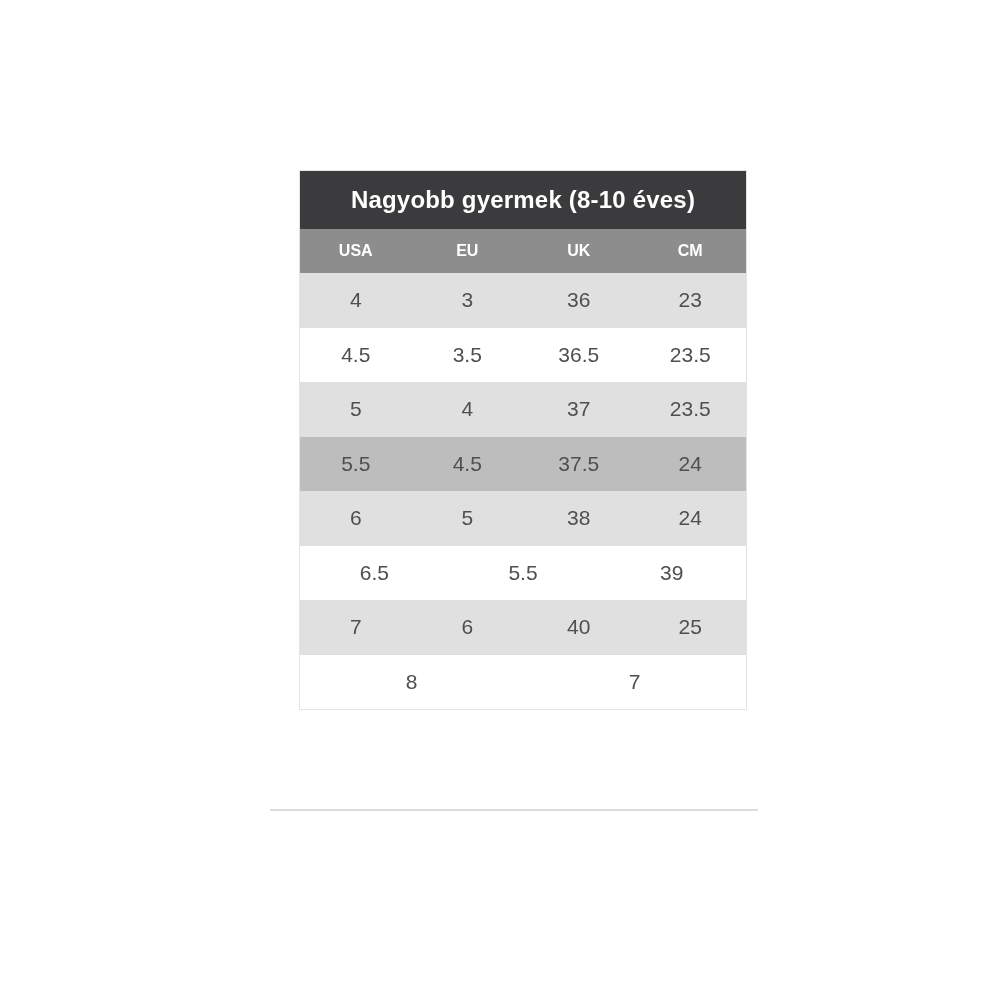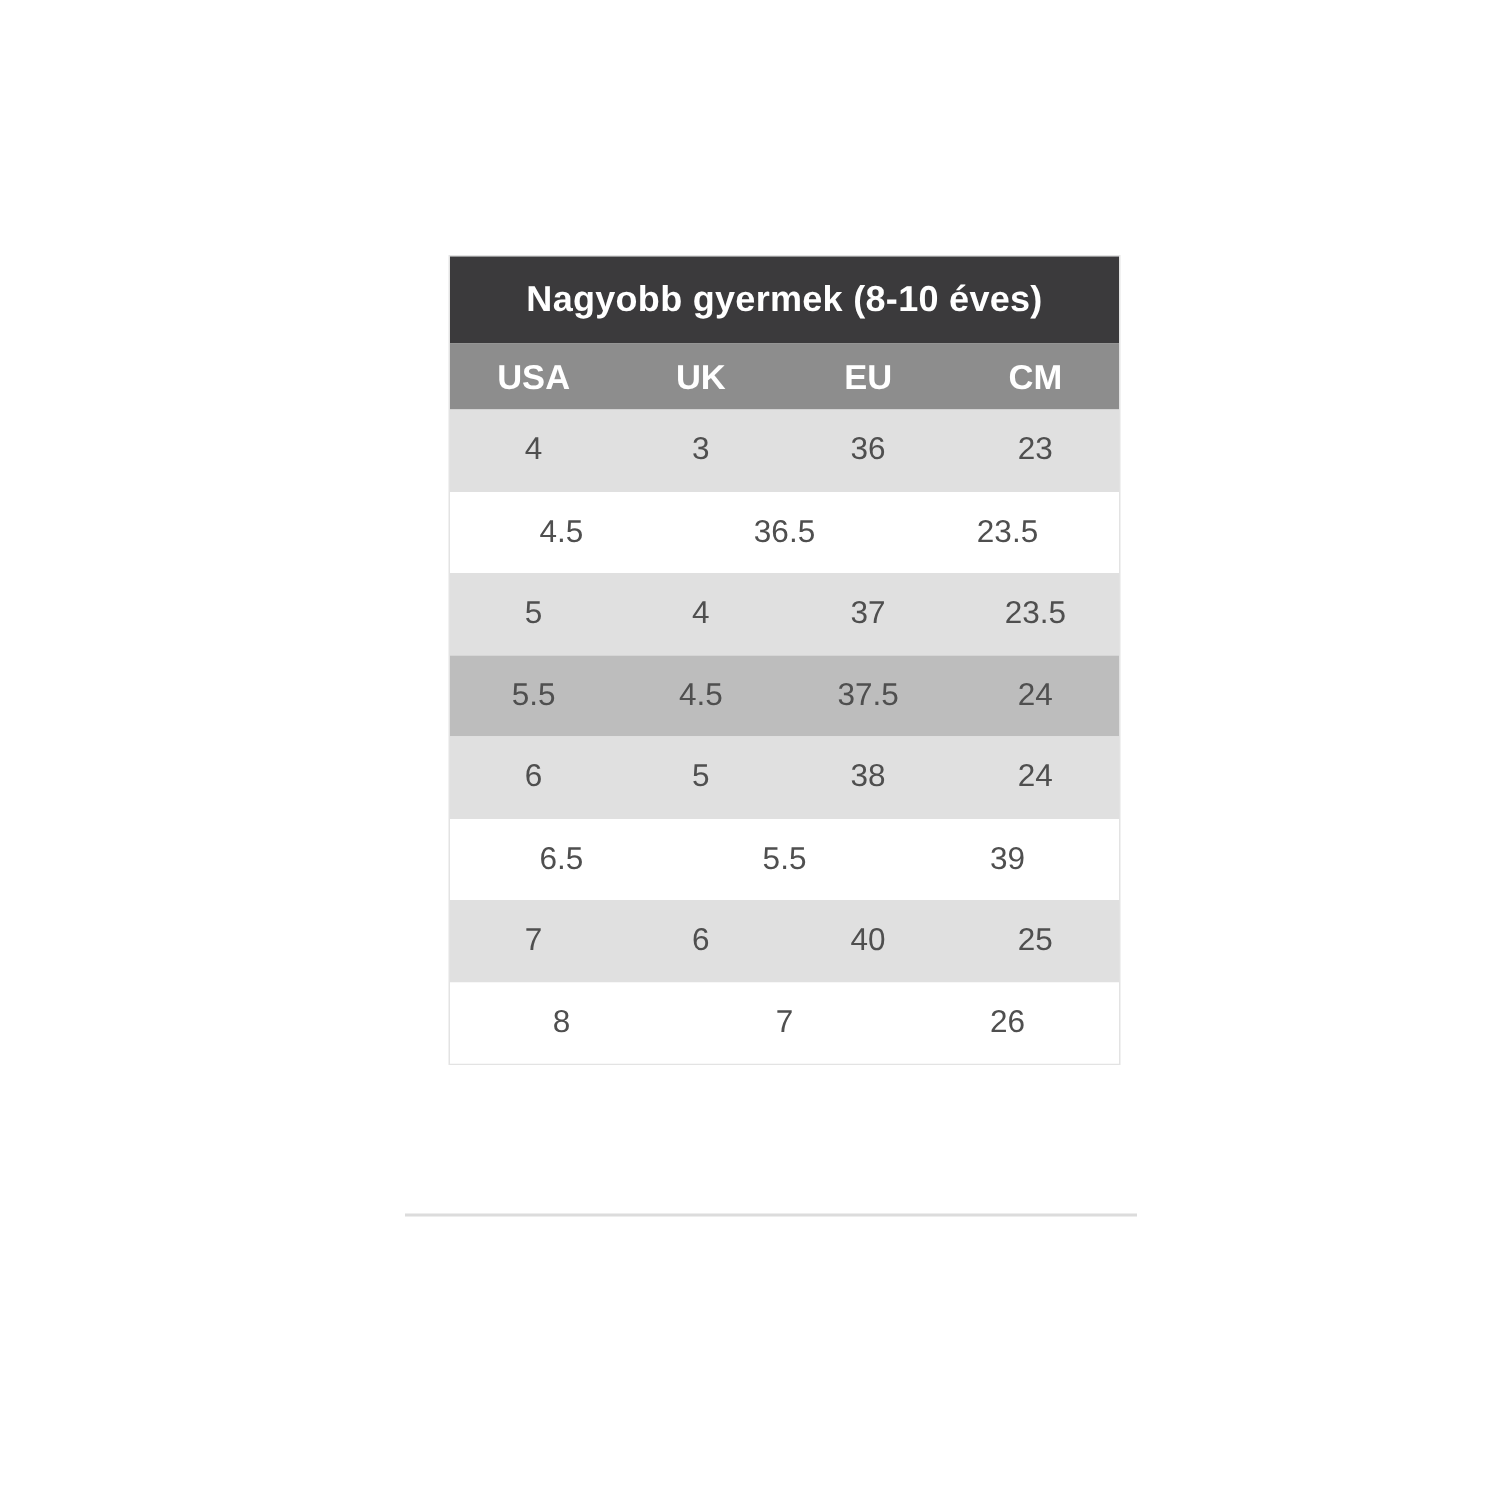--- a/index.html
+++ b/index.html
@@ -38,21 +38,21 @@
     height: 44px;
     background: var(--header-bg, #8d8d8d);
     display: flex;
   }
   .hcell {
     flex: 1;
     display: flex;
     align-items: center;
     justify-content: center;
     color: var(--header-text, #ffffff);
-    font-size: 23px;
+    font-size: 16px;
     font-weight: bold;
   }
   .trow {
     height: 54.5px;
     display: flex;
   }
   .tcell {
     flex: 1;
     display: flex;
     align-items: center;
@@ -86,33 +86,34 @@
 </style>
 </head>
 <body>
 
 <div class="page">
 
   <div class="size-table">
     <div class="title-bar">Nagyobb gyermek (8-10 éves)</div>
     <div class="header-row" id="header-row">
         <div class="hcell">USA</div>
+        <div class="hcell">EU</div>
         <div class="hcell">UK</div>
-        <div class="hcell">EU</div>
         <div class="hcell">CM</div>
       </div>
     <div id="table-body">
         <div class="trow" style="background: rgb(224, 224, 224);">
           <div class="tcell">4</div>
           <div class="tcell">3</div>
           <div class="tcell">36</div>
           <div class="tcell">23</div>
         </div>
         <div class="trow" style="background: rgb(255, 255, 255);">
           <div class="tcell">4.5</div>
+          <div class="tcell">3.5</div>
           <div class="tcell">36.5</div>
           <div class="tcell">23.5</div>
         </div>
         <div class="trow" style="background: rgb(224, 224, 224);">
           <div class="tcell">5</div>
           <div class="tcell">4</div>
           <div class="tcell">37</div>
           <div class="tcell">23.5</div>
         </div>
         <div class="trow" style="background: rgb(189, 189, 189);">
@@ -134,21 +135,20 @@
         </div>
         <div class="trow" style="background: rgb(224, 224, 224);">
           <div class="tcell">7</div>
           <div class="tcell">6</div>
           <div class="tcell">40</div>
           <div class="tcell">25</div>
         </div>
         <div class="trow" style="background: rgb(255, 255, 255);">
           <div class="tcell">8</div>
           <div class="tcell">7</div>
-          <div class="tcell">26</div>
         </div>
       </div>
   </div>
 
 
   <div class="divider"></div>
 
 </div>
 
 </body></html>

